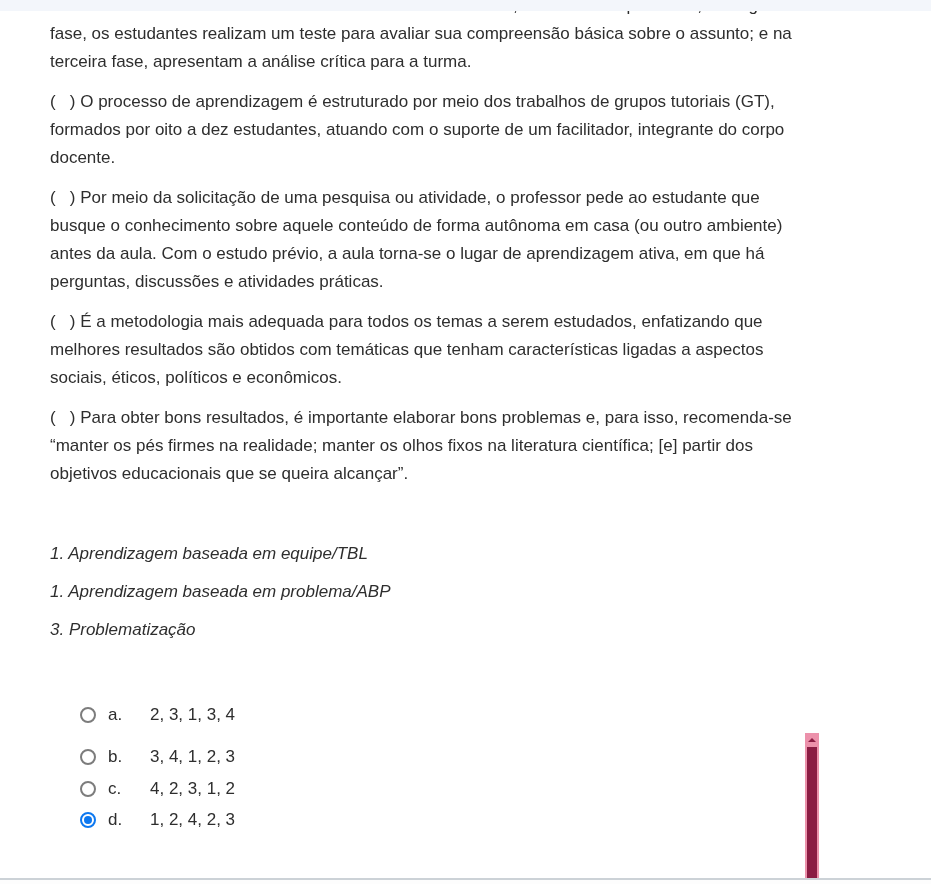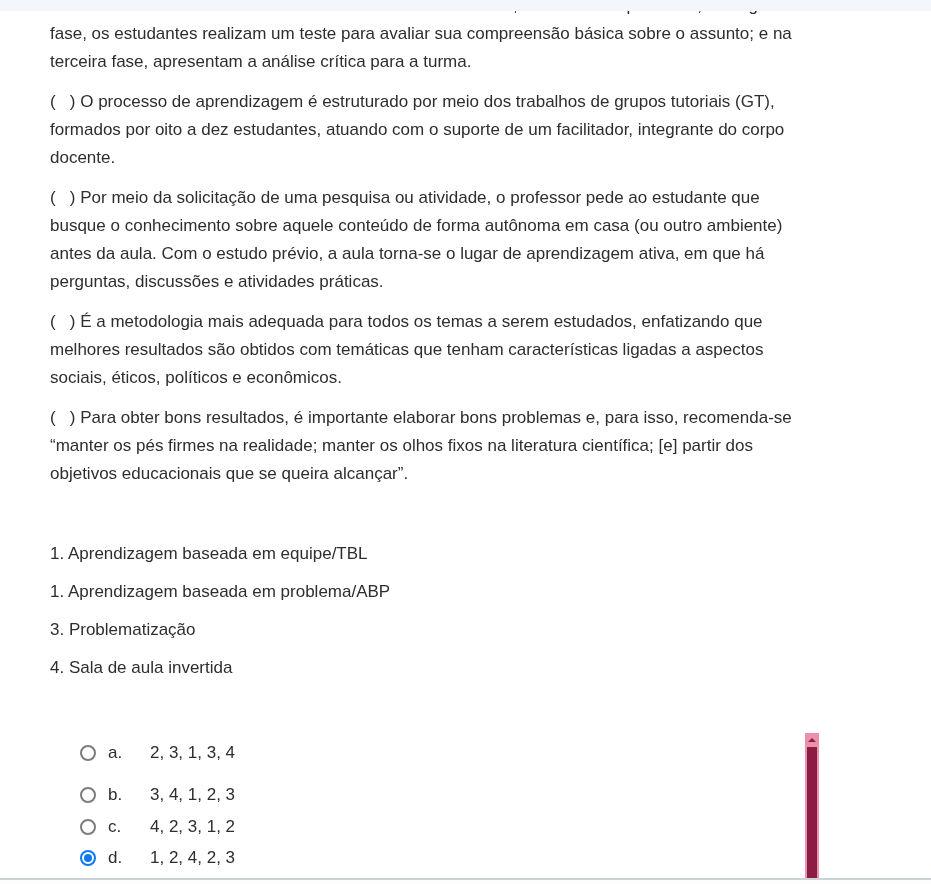--- a/index.html
+++ b/index.html
@@ -20,21 +20,21 @@
   .content {
     position: absolute; left: 50px; top: 0;
     width: 758px;
     color: #2e2e2e;
     font-size: 17px;
     line-height: 28px;
   }
   .para { margin: 0 0 12px 0; }
   .para.first { margin-top: -8px; }
   .numbered-list { margin-top: 52px; }
-  .list-item { margin: 0 0 10px 0; }
+  .list-item { margin: 0 0 10px 0; font-style: italic; }
   .options { margin-top: 57px; margin-left: 30px; }
   .option {
     display: flex; align-items: center;
     height: 28px; cursor: pointer;
   }
   .option-0 { margin-bottom: 14px; }
   .option-1 { margin-bottom: 4px; }
   .option-2 { margin-bottom: 3px; }
   .radio {
     width: 16px; height: 16px;
@@ -94,21 +94,20 @@
   <p class="para first">estudantes leem e estudam o material indicado antes da aula, de forma independente; na segunda fase, os estudantes realizam um teste para avaliar sua compreensão básica sobre o assunto; e na terceira fase, apresentam a análise crítica para a turma.</p>
   <p class="para">(&nbsp;&nbsp;&nbsp;) O processo de aprendizagem é estruturado por meio dos trabalhos de grupos tutoriais (GT), formados por oito a dez estudantes, atuando com o suporte de um facilitador, integrante do corpo docente.</p>
   <p class="para">(&nbsp;&nbsp;&nbsp;) Por meio da solicitação de uma pesquisa ou atividade, o professor pede ao estudante que busque o conhecimento sobre aquele conteúdo de forma autônoma em casa (ou outro ambiente) antes da aula. Com o estudo prévio, a aula torna-se o lugar de aprendizagem ativa, em que há perguntas, discussões e atividades práticas.</p>
   <p class="para">(&nbsp;&nbsp;&nbsp;) É a metodologia mais adequada para todos os temas a serem estudados, enfatizando que melhores resultados são obtidos com temáticas que tenham características ligadas a aspectos sociais, éticos, políticos e econômicos.</p>
   <p class="para">(&nbsp;&nbsp;&nbsp;) Para obter bons resultados, é importante elaborar bons problemas e, para isso, recomenda-se “manter os pés firmes na realidade; manter os olhos fixos na literatura científica; [e] partir dos objetivos educacionais que se queira alcançar”.</p>
 
   <div class="numbered-list">
     <p class="list-item">1. Aprendizagem baseada em equipe/TBL</p>
     <p class="list-item">1. Aprendizagem baseada em problema/ABP</p>
     <p class="list-item">3. Problematização</p>
-    <p class="list-item">4. Sala de aula invertida</p>
   </div>
 
   <div class="options">
     <label class="option option-0">
       <span class="radio"></span>
       <span class="letter">a.</span>
       <span class="value">2, 3, 1, 3, 4</span>
     </label>
     <label class="option option-1">
       <span class="radio"></span>

